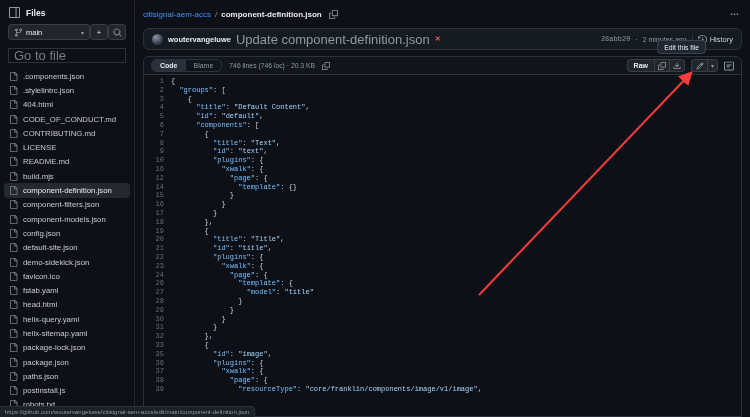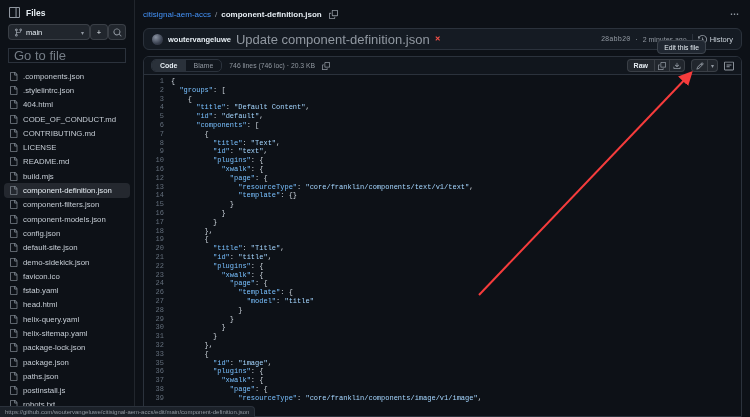--- a/index.html
+++ b/index.html
@@ -440,24 +440,20 @@
           </div>
           <div class="code-row">
             <span class="ln">16</span>
             <span class="cl">            <span class="c-key">"xwalk"</span>: {</span>
           </div>
           <div class="code-row">
             <span class="ln">12</span>
             <span class="cl">              <span class="c-key">"page"</span>: {</span>
           </div>
           <div class="code-row">
-            <span class="ln">13</span>
-            <span class="cl">                <span class="c-key">"resourceType"</span>: <span class="c-str">"core/franklin/components/text/v1/text"</span>,</span>
-          </div>
-          <div class="code-row">
             <span class="ln">14</span>
             <span class="cl">                <span class="c-key">"template"</span>: {}</span>
           </div>
           <div class="code-row">
             <span class="ln">15</span>
             <span class="cl">              }</span>
           </div>
           <div class="code-row">
             <span class="ln">16</span>
             <span class="cl">            }</span>

